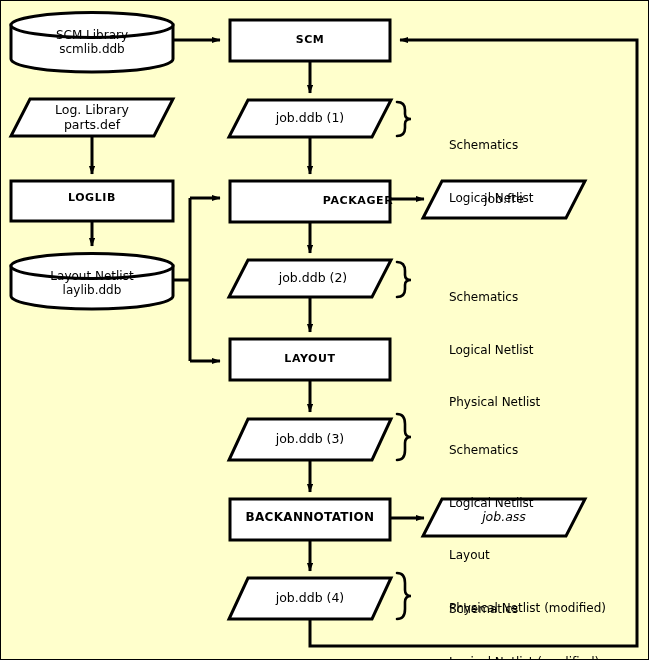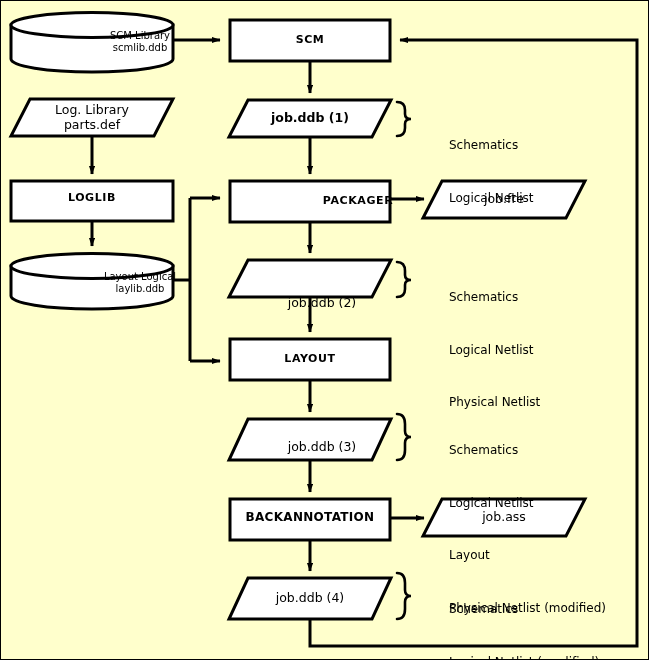--- a/index.html
+++ b/index.html
@@ -41,22 +41,21 @@
     letter-spacing: 0.6px;
   }
   .proc-label.small {
     font-size: 12px;
     letter-spacing: 0.3px;
   }
   .doc-label {
     font-size: 12.5px;
   }
   .store-label {
-    font-size: 10px;
-    padding-left: 48px;
+    font-size: 12px;
   }
   .annot {
     position: absolute;
     font-size: 12px;
     line-height: 17.5px;
     color: #000000;
     white-space: pre;
     margin-left: 30px;
   }
 </style>
@@ -142,39 +141,39 @@
     <path d="M396,413 Q404,413 404,423 L404,430 Q404,436 410,436 Q404,436 404,442 L404,449 Q404,459 396,459" stroke="#000000" stroke-width="2.6" fill="none" stroke-linecap="round"></path>
     <path d="M396,572 Q404,572 404,582 L404,589 Q404,595 410,595 Q404,595 404,601 L404,608 Q404,618 396,618" stroke="#000000" stroke-width="2.6" fill="none" stroke-linecap="round"></path>
   </svg>
 
   <div class="node-label store-label" style="left:10px; top:16px; width:162px; height:50px;"><span><span>SCM Library</span><br><span>scmlib.ddb</span></span></div>
 
   <div class="node-label doc-label" style="left:10px; top:99px; width:162px; height:36px;justify-content:center;"><span><span>Log. Library</span><br><span>parts.def</span></span></div>
 
   <div class="node-label proc-label" style="left:10px; top:180px; width:162px; height:34px;">LOGLIB</div>
 
-  <div class="node-label store-label" style="left:10px; top:257px; width:162px; height:50px;"><span><span>Layout Logical</span><br><span>laylib.ddb</span></span></div>
+  <div class="node-label store-label" style="left:10px; top:257px; width:162px; height:50px;"><span><span>Layout Netlist</span><br><span>laylib.ddb</span></span></div>
 
   <div class="node-label proc-label" style="left:229px; top:19px; width:160px; height:41px;">SCM</div>
 
-  <div class="node-label doc-label" style="left:228px; top:100px; width:162px; height:35px;font-weight:bold;">job.ddb (1)</div>
+  <div class="node-label doc-label" style="left:228px; top:100px; width:162px; height:35px;">job.ddb (1)</div>
 
   <div class="node-label proc-label" style="left:229px; top:180px; width:160px; height:41px;padding-left:48px;">PACKAGER</div>
 
   <div class="node-label doc-label" style="left:422px; top:181px; width:162px; height:35px;">job.fre</div>
 
-  <div class="node-label doc-label" style="left:240px; top:260px; width:162px; height:35px;margin-top:25px;">job.ddb (2)</div>
+  <div class="node-label doc-label" style="left:231px; top:260px; width:162px; height:35px;">job.ddb (2)</div>
 
   <div class="node-label proc-label" style="left:229px; top:338px; width:160px; height:41px;">LAYOUT</div>
 
-  <div class="node-label doc-label" style="left:240px; top:420px; width:162px; height:37px;margin-top:8px;">job.ddb (3)</div>
+  <div class="node-label doc-label" style="left:228px; top:420px; width:162px; height:37px;">job.ddb (3)</div>
 
   <div class="node-label proc-label small" style="left:229px; top:498px; width:160px; height:36px;">BACKANNOTATION</div>
 
-  <div class="node-label doc-label" style="left:422px; top:499px; width:162px; height:35px;">job.ass</div>
+  <div class="node-label doc-label" style="left:422px; top:499px; width:162px; height:35px;font-style:italic;">job.ass</div>
 
   <div class="node-label doc-label" style="left:228px; top:579px; width:162px; height:37px;">job.ddb (4)</div>
 
   <div class="annot" style="left:418px; top:101px;">
     <div>Schematics</div>
     <div>Logical Netlist</div>
   </div>
 
   <div class="annot" style="left:418px; top:253px;">
     <div>Schematics</div>

